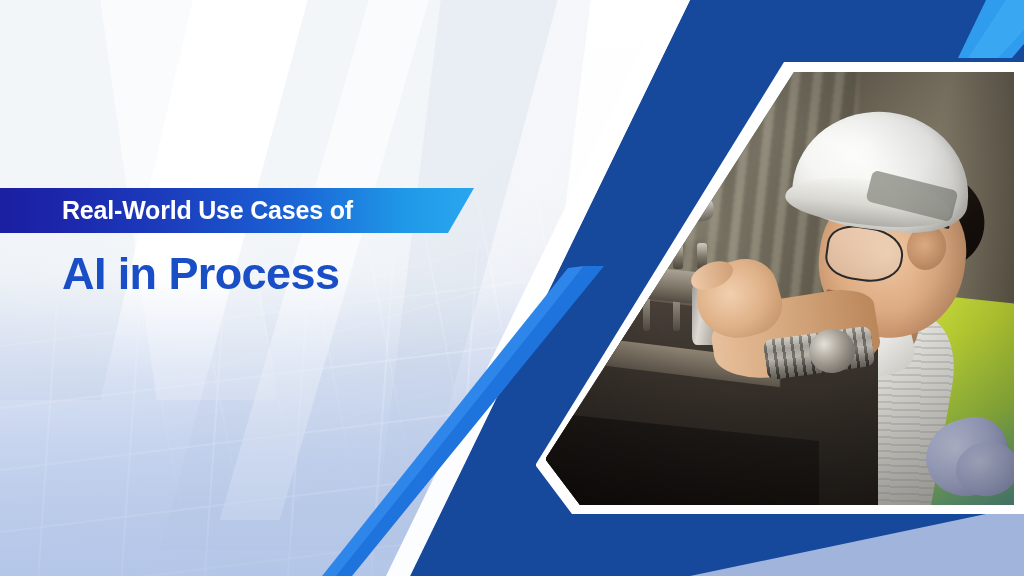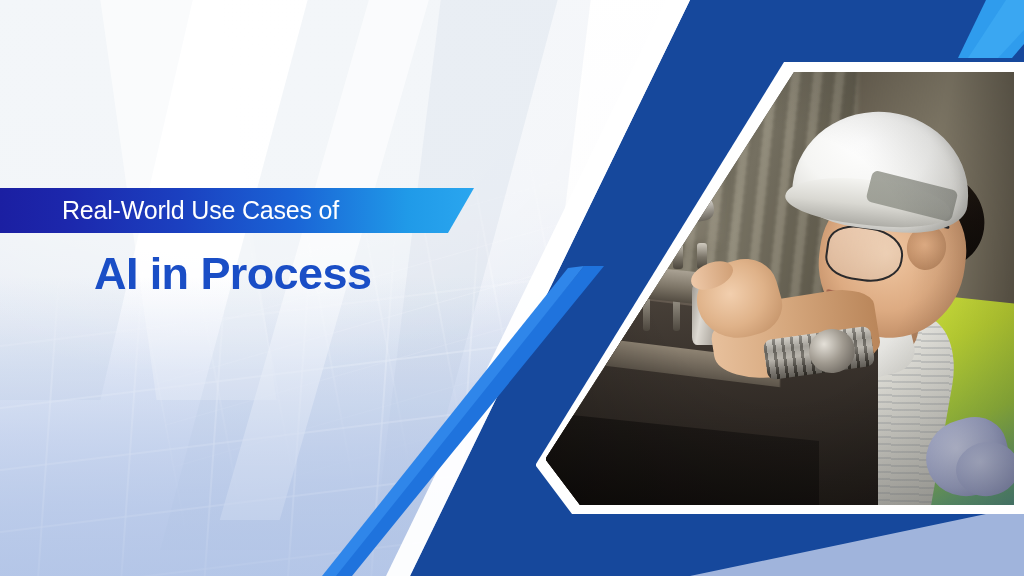--- a/index.html
+++ b/index.html
@@ -396,39 +396,39 @@
   }
   .ribbon-text {
     position: absolute;
     left: 62px;
     top: 0;
     height: 45px;
     display: flex;
     align-items: center;
     color: #ffffff;
     font-size: 25px;
-    font-weight: 400;
+    font-weight: 700;
     letter-spacing: -0.2px;
     white-space: nowrap;
   }
 
   
   .headline {
     position: absolute;
     left: 62px;
     top: 247px;
     width: 470px;
     color: #1a4ec6;
     font-size: 45px;
     font-weight: 700;
     line-height: 1.22;
     letter-spacing: -0.6px;
     white-space: nowrap;
   }
-  .headline .hl-line { display: block; margin-left: 32px; }
+  .headline .hl-line { display: block; }
 </style>
 </head>
 <body>
 
 <div id="banner">
 
   <div class="bg-base"></div>
   <div class="bg-glow"></div>
 
   <div>

